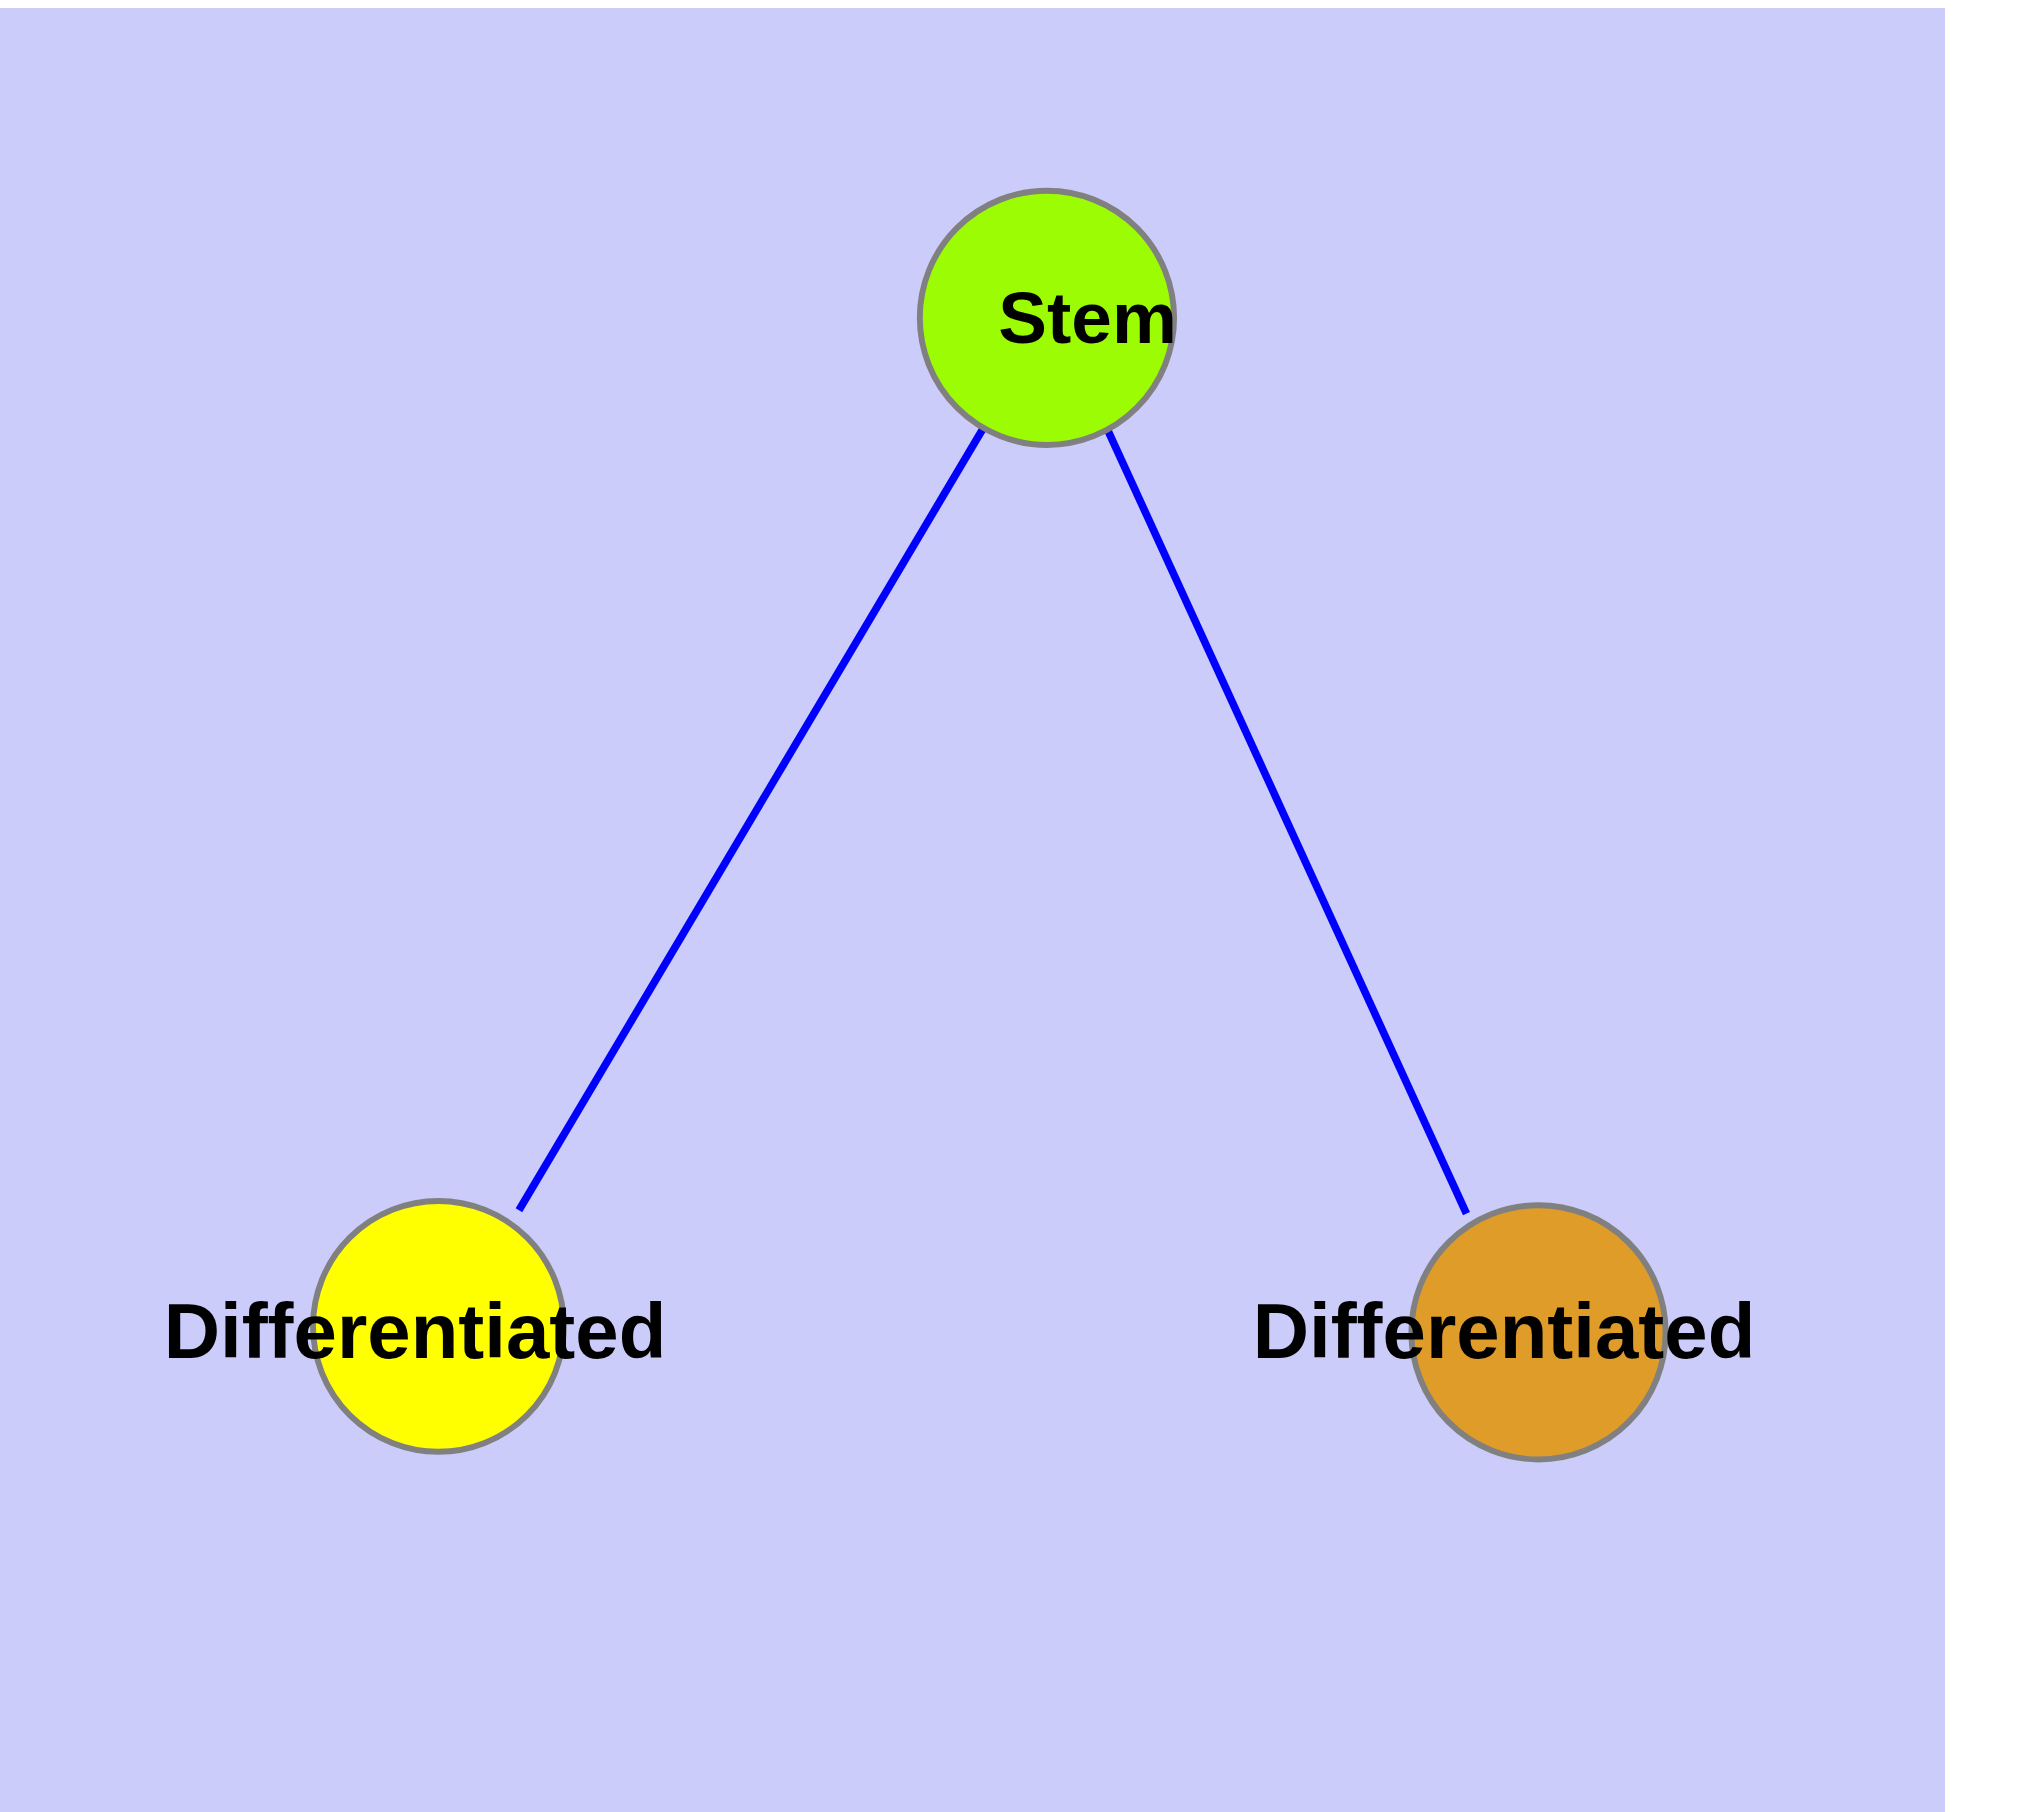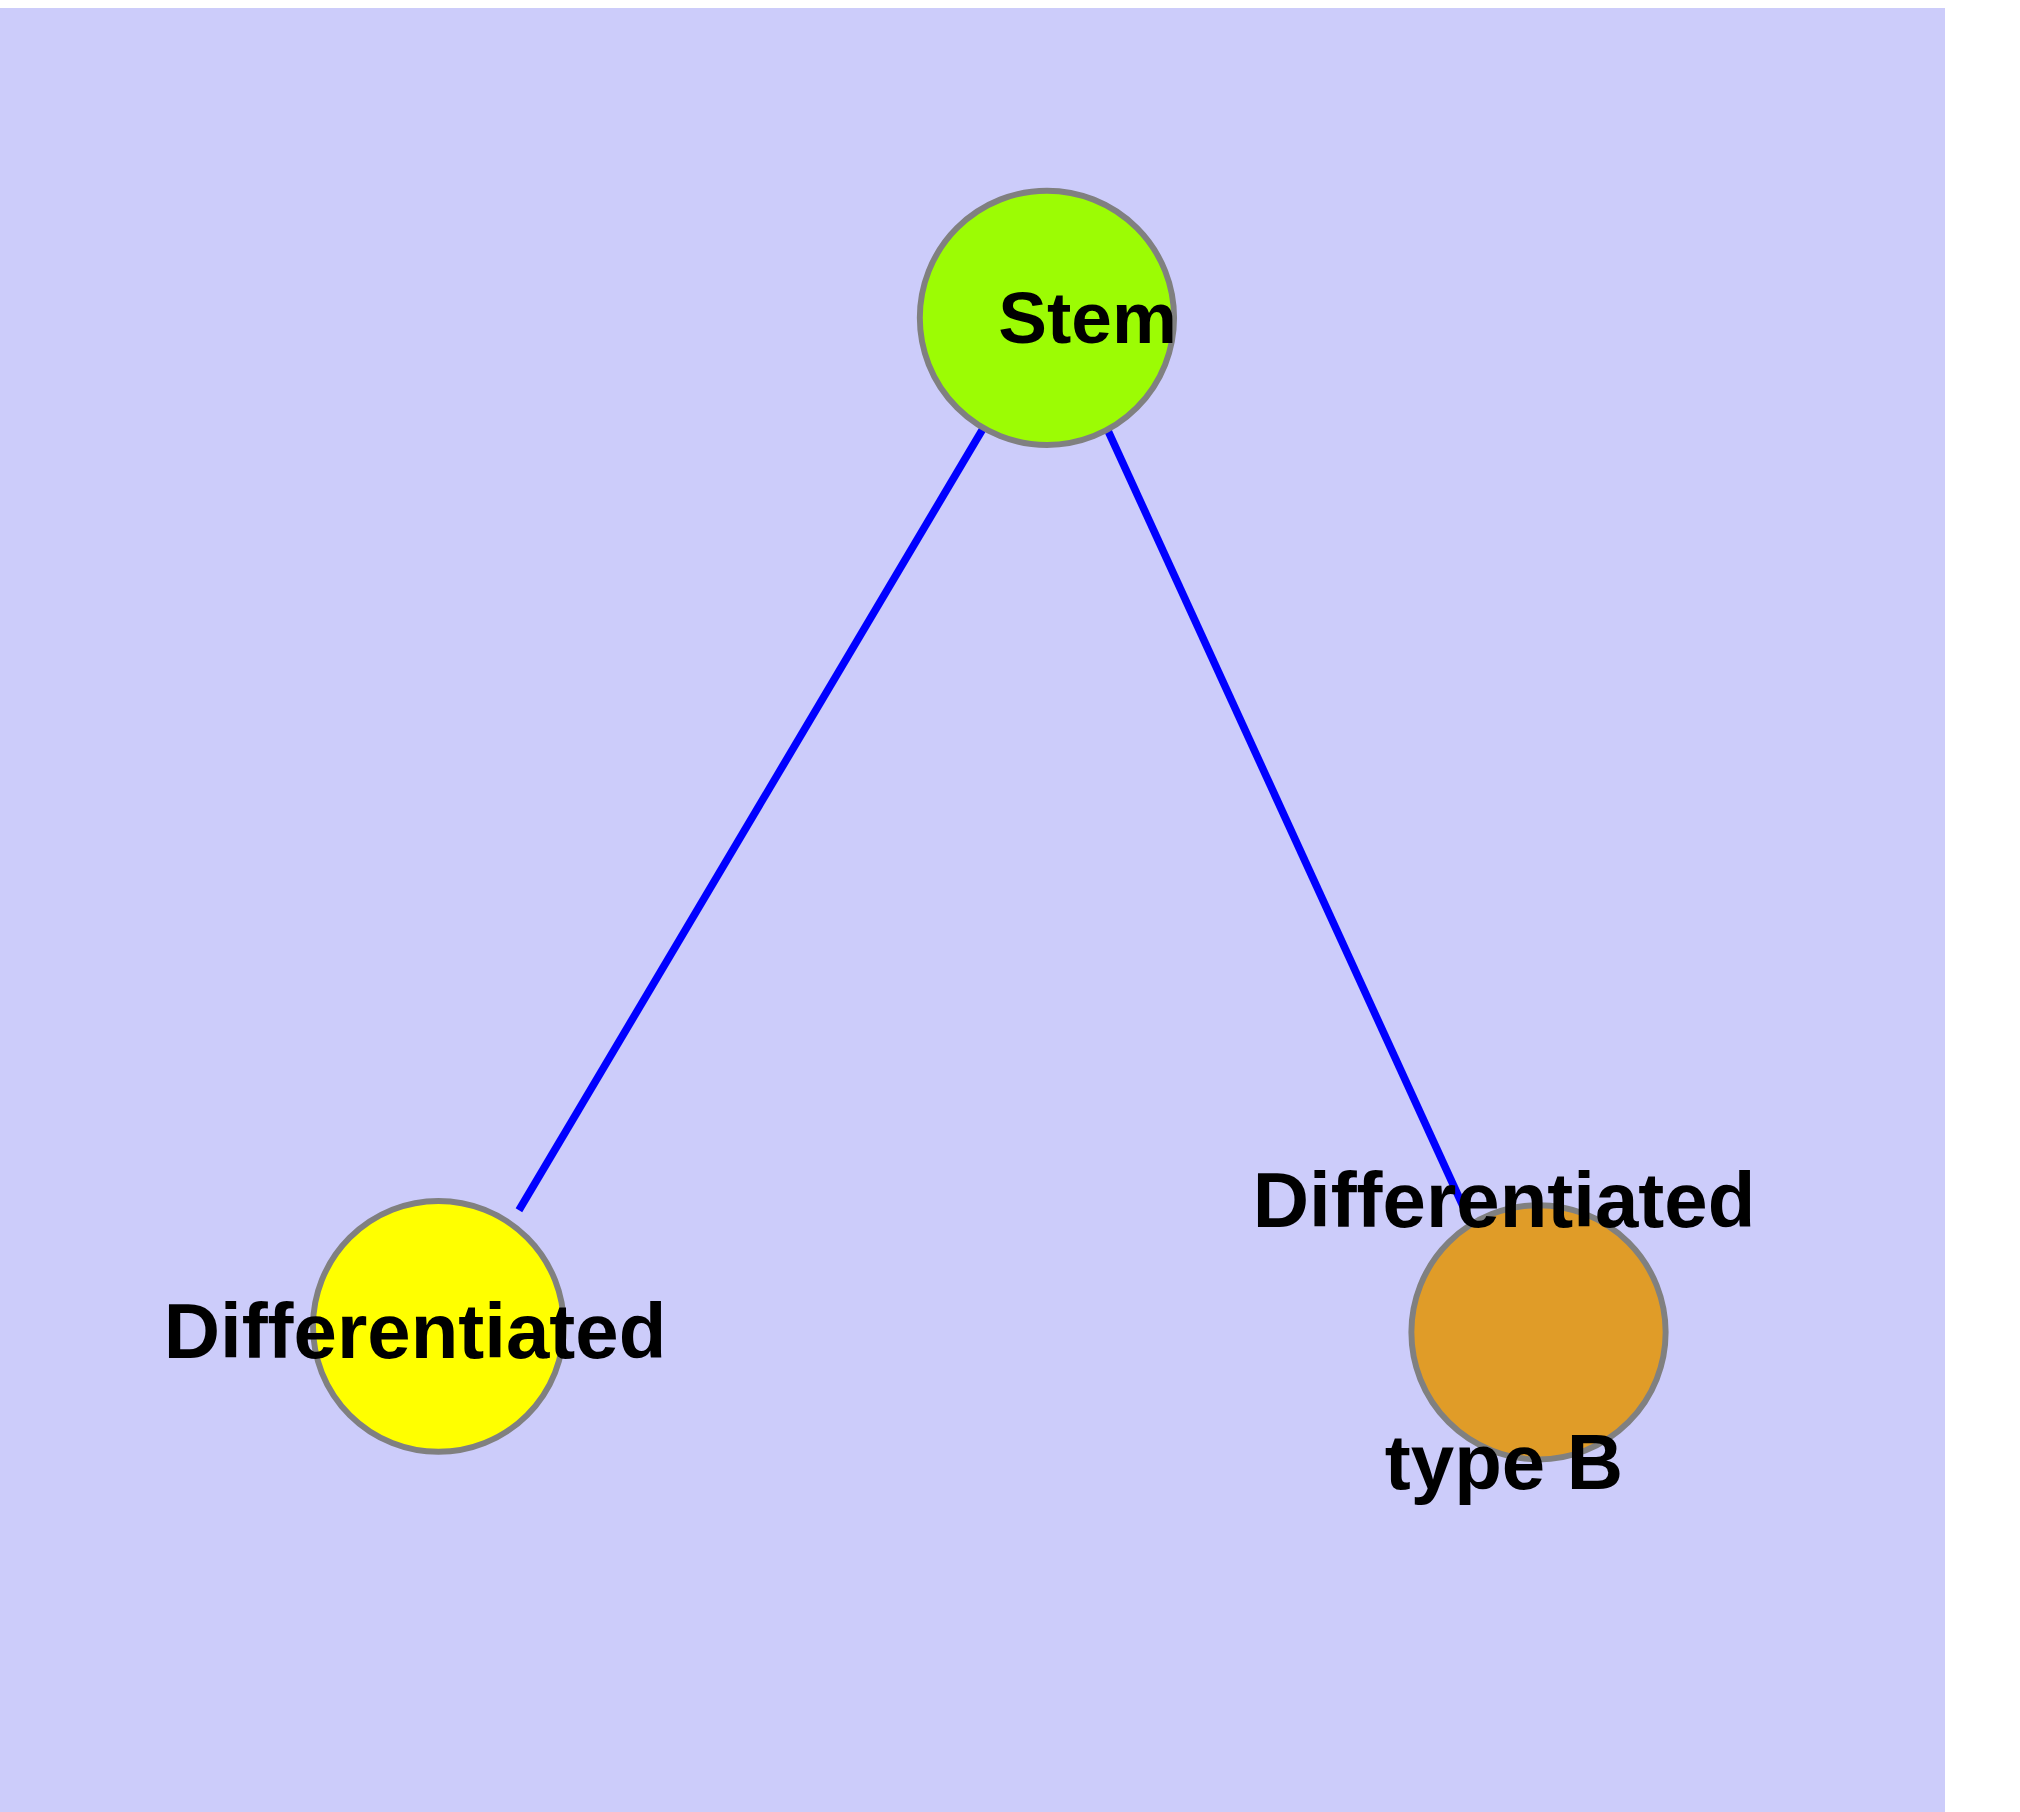--- a/index.html
+++ b/index.html
@@ -83,17 +83,16 @@
   <div class="node-label" id="label-stem" style="left: 1047px; top: 318px; font-size: 73px; color: rgb(0, 0, 0);">
     <span>Stem</span>
   </div>
 
   <div class="node-label" id="label-diff-a" style="left: 415px; top: 1331px; font-size: 78px; color: rgb(0, 0, 0);">
     <div>Differentiated</div>
   </div>
 
   <div class="node-label" id="label-diff-b" style="left: 1504px; top: 1331px; font-size: 78px; color: rgb(0, 0, 0);">
     <div>Differentiated</div>
-    <div>type B</div>
   </div>
 
 </div>
 
 
 </body></html>

